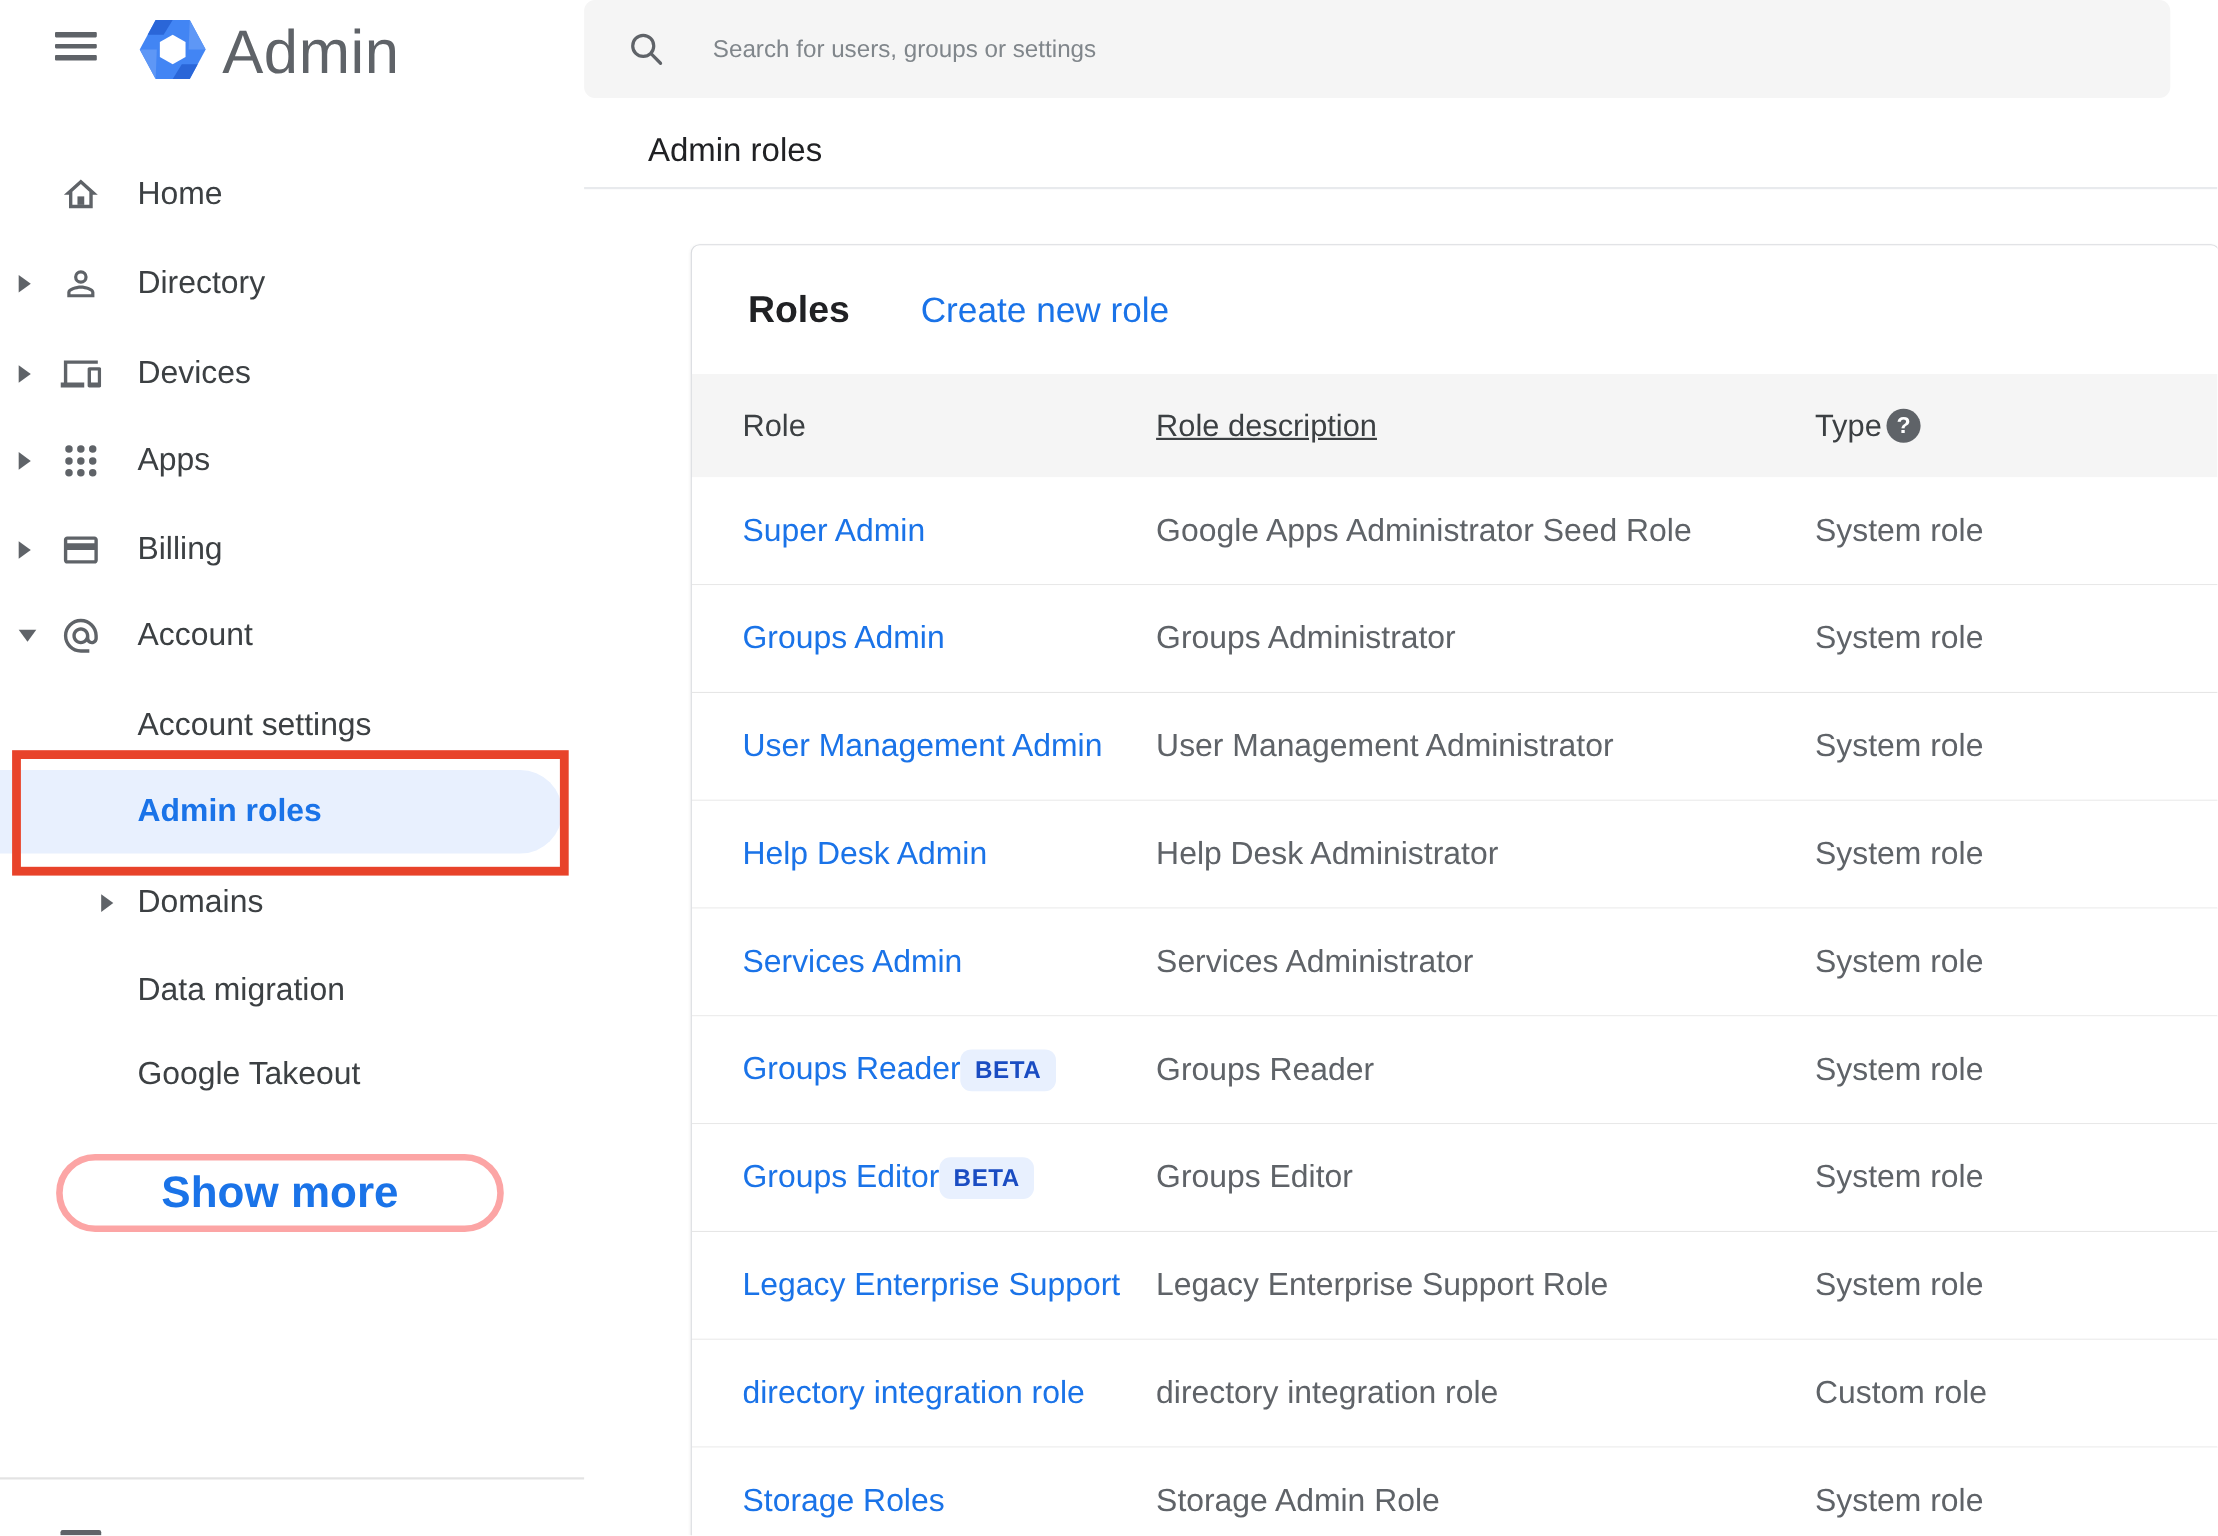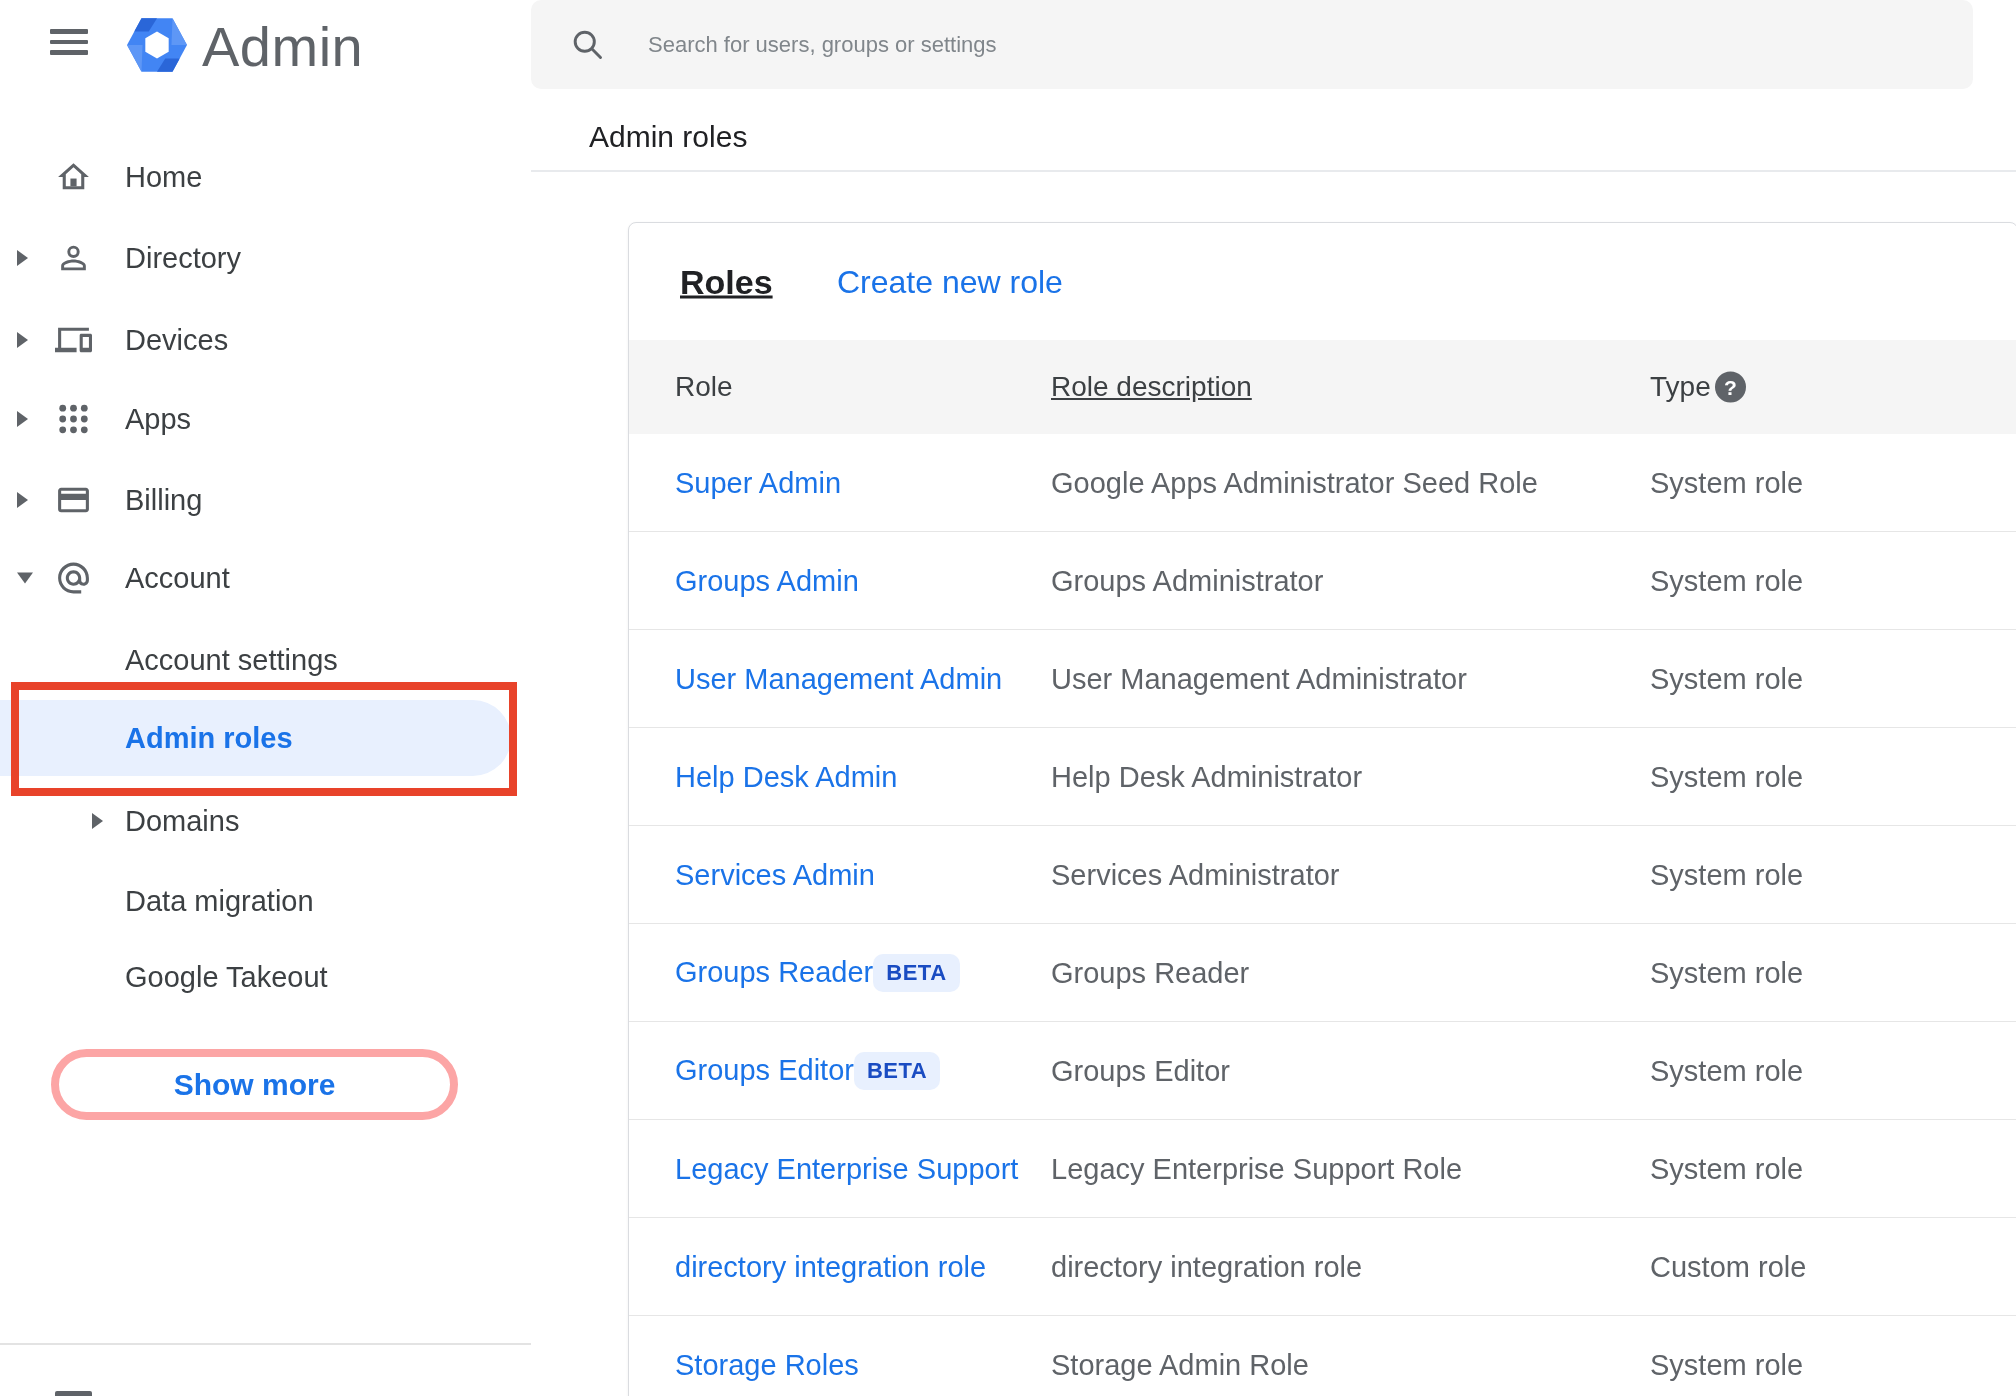--- a/index.html
+++ b/index.html
@@ -22,38 +22,38 @@
   .nav-item .tri.sub{left:92px;}
   .nav-item .nicon{position:absolute;left:55px;top:50%;transform:translateY(-50%);width:37px;height:37px;}
   .nav-item .nlabel{position:absolute;left:125px;top:50%;transform:translateY(-50%);
     font-size:29px;color:#3c4043;white-space:nowrap;}
   .active-pill{position:absolute;left:0;top:700px;width:511px;height:76px;background:#e8f0fe;
     border-radius:0 38px 38px 0;z-index:1;}
   .nav-item.active{z-index:2;}
   .nav-item.active .nlabel{color:#1a73e8;font-weight:bold;}
   .annotation-box{position:absolute;left:11px;top:682px;width:506px;height:114px;
     border:8px solid #e8432a;z-index:5;pointer-events:none;}
-  .show-more{position:absolute;left:51px;top:1049px;width:407px;height:71px;border:8px solid #fca5a5;
+  .show-more{position:absolute;left:51px;top:1049px;width:407px;height:71px;border:6px solid #fca5a5;
     border-radius:36px;background:#fff;display:flex;align-items:center;justify-content:center;
-    font-size:30px;font-weight:bold;color:#1a73e8;cursor:pointer;}
+    font-size:40px;font-weight:bold;color:#1a73e8;cursor:pointer;}
   .sidebar-bottom-divider{position:absolute;left:0;top:1343px;width:531px;height:2px;background:#e3e3e3;}
   .partial-bottom-icon{position:absolute;left:55px;top:1391px;width:37px;height:5px;background:#5f6368;border-radius:2px 2px 0 0;}
   
   .searchbar{position:absolute;left:531px;top:0;width:1442px;height:89px;background:#f5f5f5;border-radius:10px;}
   .search-icon{position:absolute;left:38px;top:26px;width:36px;height:36px;}
   .search-placeholder{position:absolute;left:117px;top:50%;transform:translateY(-50%);
     font-size:22px;color:#80868b;white-space:nowrap;}
   .breadcrumb{position:absolute;left:589px;top:120px;font-size:30px;color:#202124;}
   .breadcrumb-divider{position:absolute;left:531px;top:170px;width:1485px;height:2px;background:#e8eaed;}
   
   .card{position:absolute;left:628px;top:222px;width:1390px;height:1250px;background:#fff;
     border:1px solid #dadce0;border-radius:8px 8px 0 0;box-shadow:0 1px 3px rgba(0,0,0,.06);}
   .card-header{position:relative;height:117px;}
   .card-title{position:absolute;left:51px;top:50%;transform:translateY(-50%);
-    font-size:34px;font-weight:bold;color:#202124;text-decoration:underline;}
+    font-size:34px;font-weight:bold;color:#202124;}
   .create-link{position:absolute;left:208px;top:50%;transform:translateY(-50%);
     font-size:32px;color:#1a73e8;text-decoration:none;cursor:pointer;white-space:nowrap;}
   .thead{position:relative;height:94px;background:#f5f5f5;}
   .th{position:absolute;top:50%;transform:translateY(-50%);font-size:28px;color:#3c4043;white-space:nowrap;}
   .th.c0{left:46px;} .th.c1{left:422px;text-decoration:underline;} .th.c2{left:1021px;}
   .help-icon{position:absolute;left:1086px;top:50%;transform:translateY(-50%);width:31px;height:31px;
     border-radius:50%;background:#5f6368;color:#fff;font-size:21px;font-weight:bold;
     display:flex;align-items:center;justify-content:center;cursor:pointer;}
   .trow{position:relative;height:98px;border-bottom:1px solid #e6e6e6;background:#fff;}
   .cell{position:absolute;top:50%;transform:translateY(-50%);font-size:29px;white-space:nowrap;}

